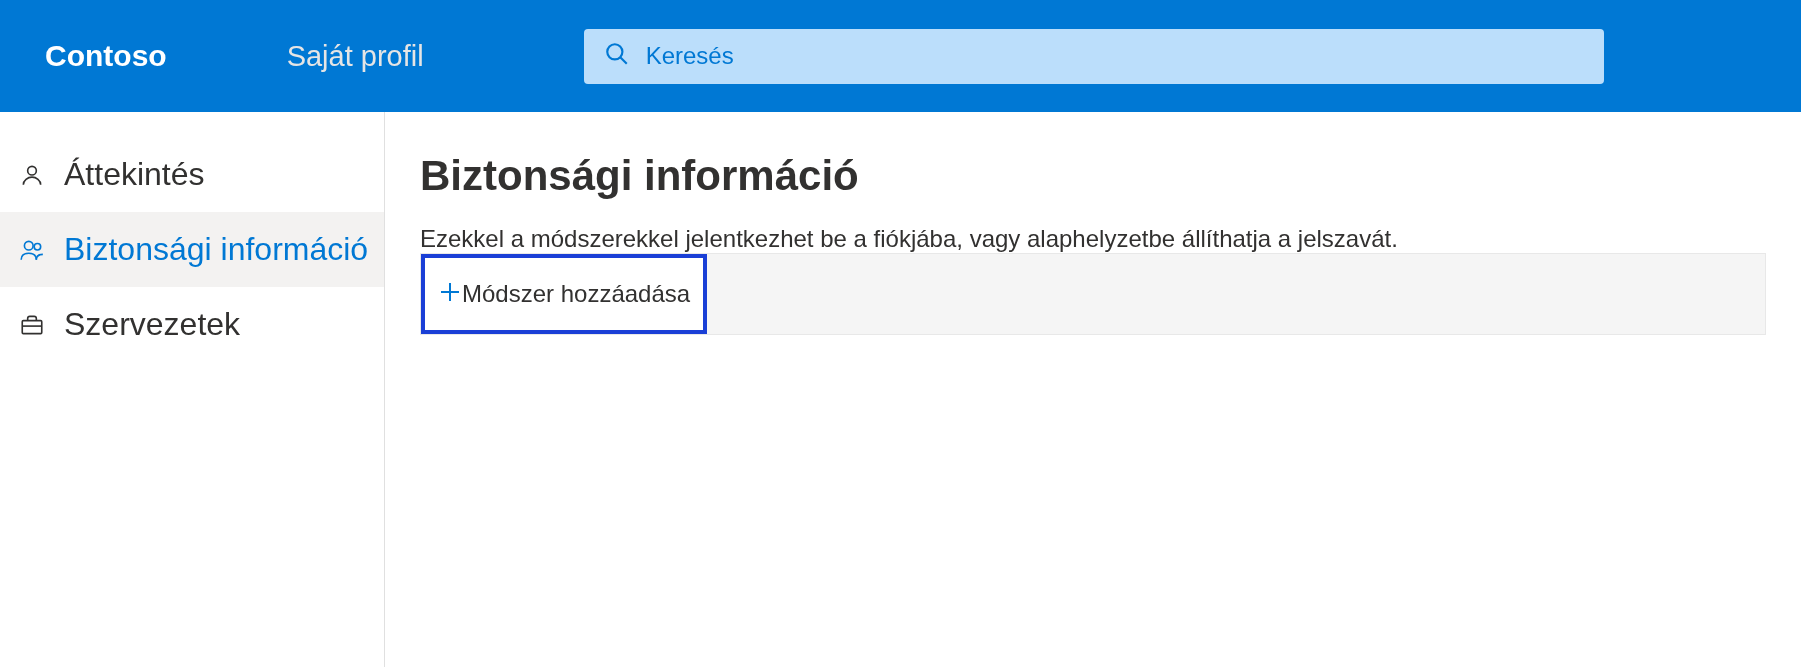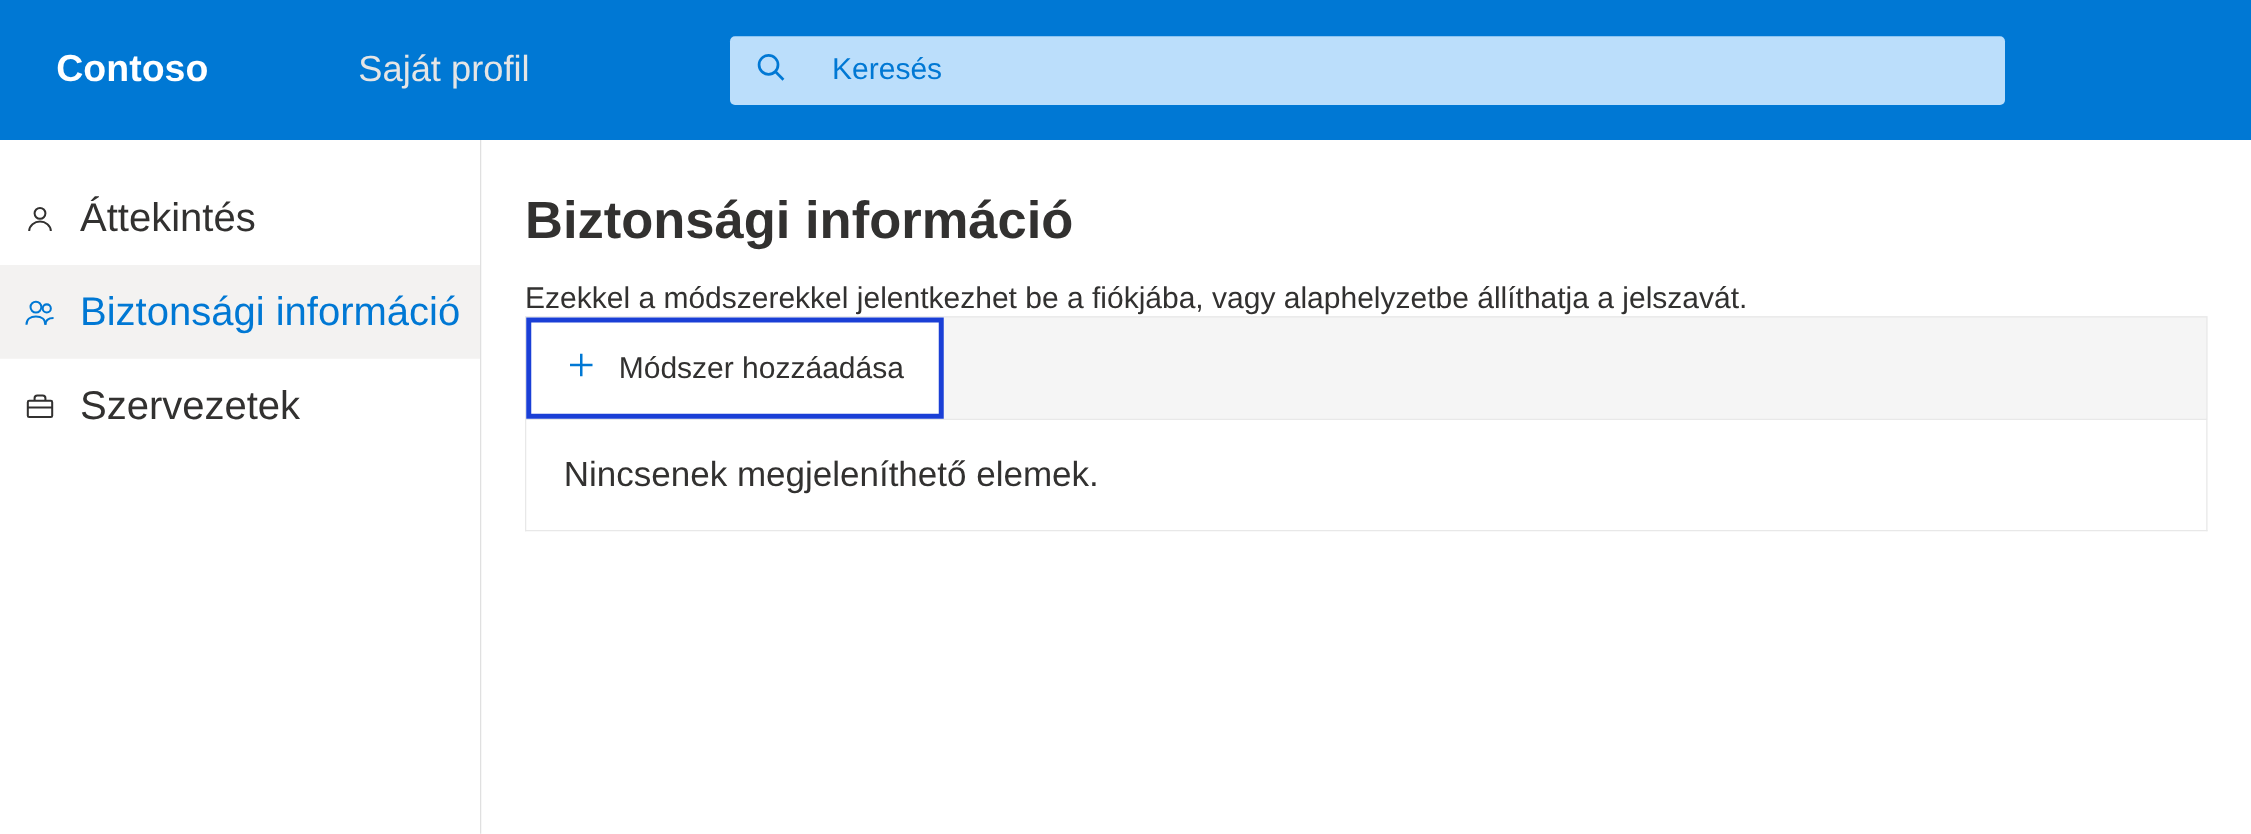--- a/index.html
+++ b/index.html
@@ -34,21 +34,21 @@
     }
     .search-container {
       flex: 1;
       max-width: 1020px;
       height: 55px;
       background: #bbdefb;
       border-radius: 4px;
       display: flex;
       align-items: center;
       padding: 0 20px;
-      gap: 36px;
+      gap: 16px;
       margin-left: 40px;
     }
     .search-icon svg {
       width: 26px;
       height: 26px;
     }
     .search-input {
       flex: 1;
       background: transparent;
       border: none;
@@ -117,22 +117,21 @@
     .action-row {
       background: #f5f5f5;
       border: 1px solid #e8e8e8;
       padding: 10px;
     }
     .add-method-button {
       border: 4px solid #1a3fd6;
       background: #ffffff;
       display: inline-flex;
       align-items: center;
-      gap: 18px;
-      padding: 22px 28px;
+      padding: 22px 13px;
       cursor: pointer;
       margin: -10px 0 -10px -10px;
     }
     .plus-icon svg {
       width: 24px;
       height: 24px;
       stroke: #0078d4;
       stroke-width: 2;
     }
     .add-method-label {
@@ -214,15 +213,14 @@
         <span class="plus-icon">
           <svg viewBox="0 0 24 24" fill="none">
               <line x1="12" y1="3" x2="12" y2="21"></line>
               <line x1="3" y1="12" x2="21" y2="12"></line>
             </svg>
         </span>
         <span class="add-method-label">Módszer hozzáadása</span>
       </div>
     </div>
 
-    <div class="empty-state">Nincsenek megjeleníthető elemek.</div>
   </div>
 </div>
 
 </body></html>

